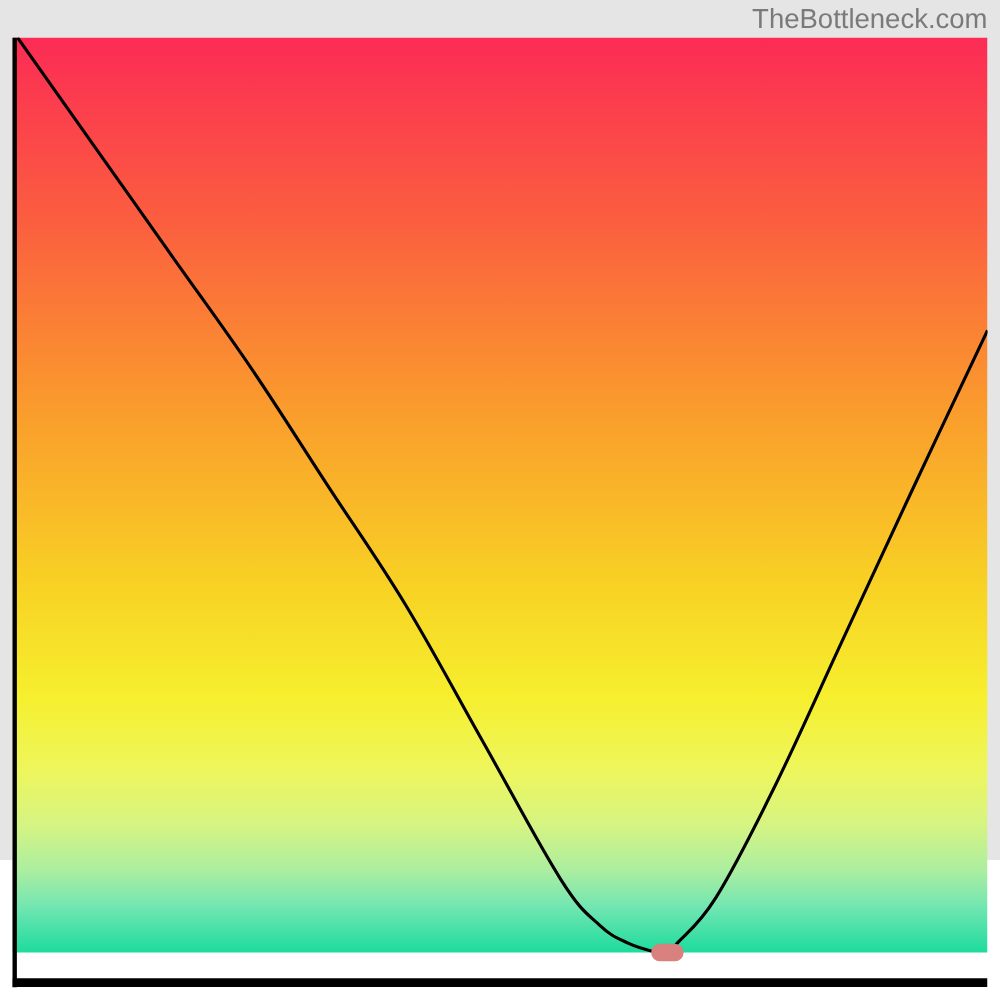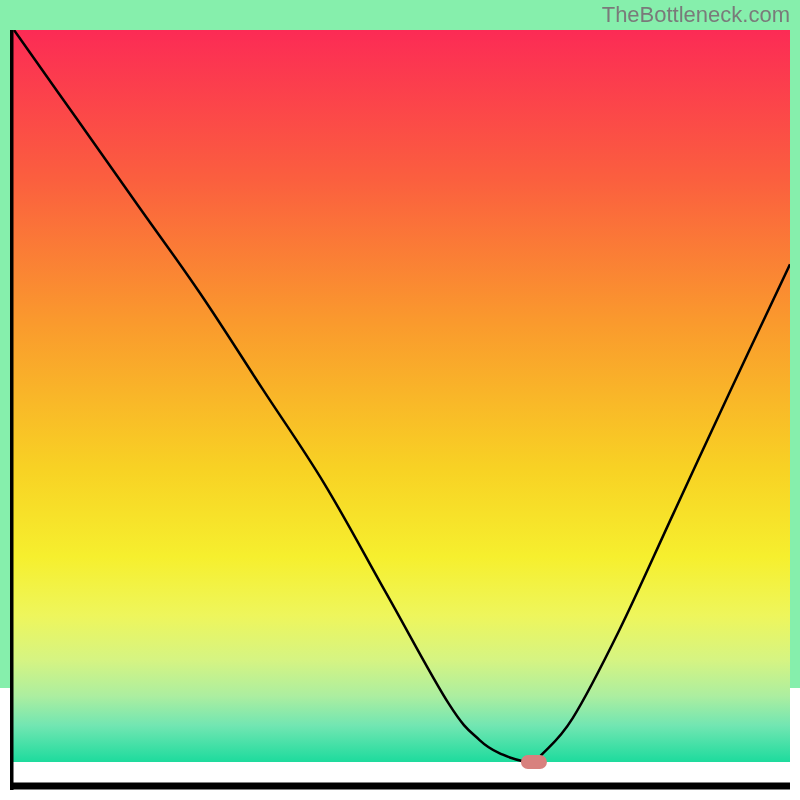--- a/index.html
+++ b/index.html
@@ -1,21 +1,21 @@
 <!DOCTYPE html>
 <html><head>
 <meta charset="utf-8">
 <style>
   * { margin: 0; padding: 0; box-sizing: border-box; }
   html, body { width: 800px; height: 800px; overflow: hidden; background: #fff; }
   .frame {
     position: relative;
     width: 800px;
     height: 688px;
-    background: #86efac;
+    background: #e5e5e5;
   }
   .attribution {
     position: absolute;
     top: 2px;
     right: 10px;
     font-family: Arial, Helvetica, sans-serif;
     font-size: 22px;
     color: #7a7a7a;
     font-weight: 400;
     letter-spacing: 0;

